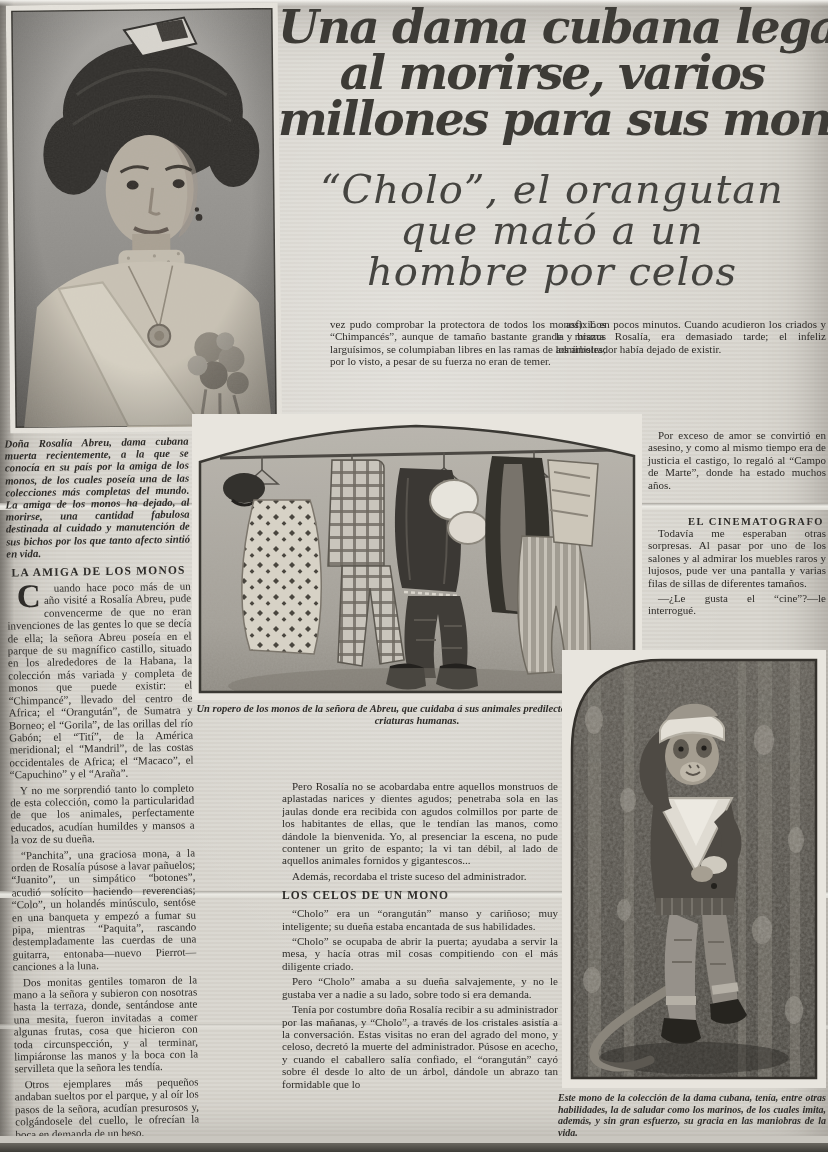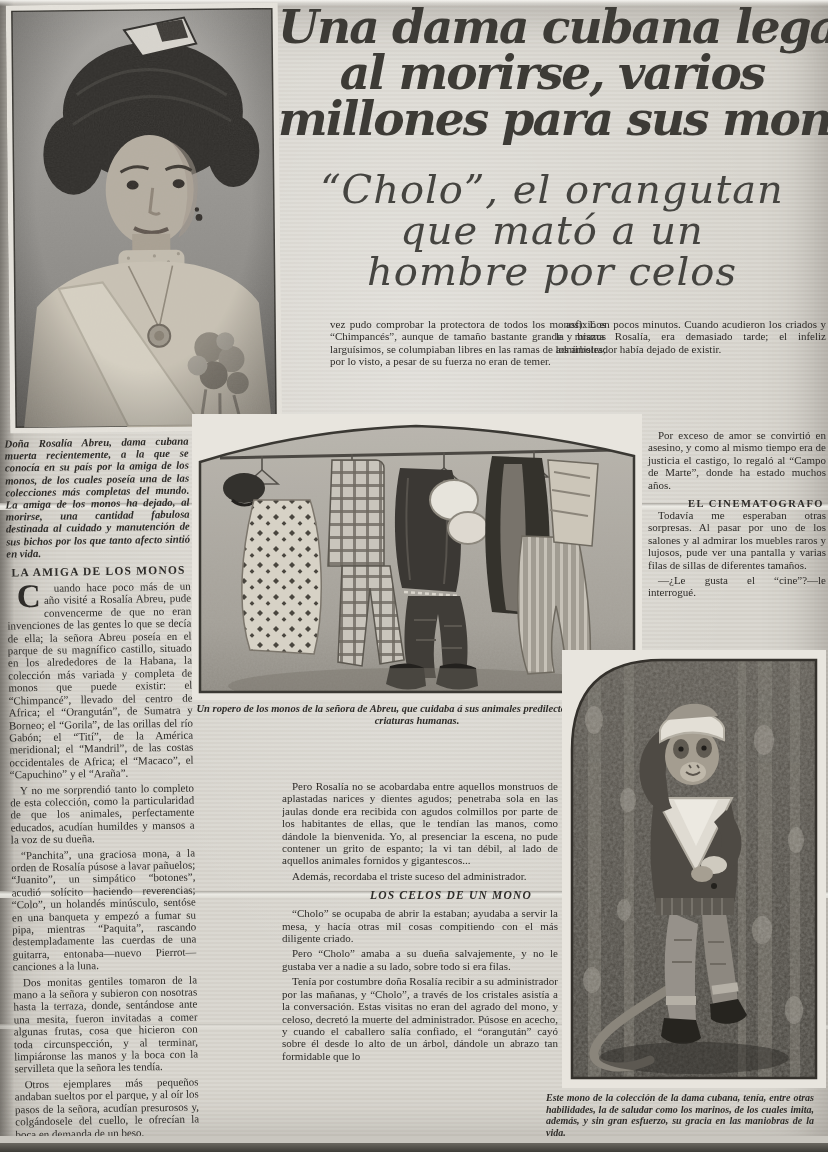--- a/index.html
+++ b/index.html
@@ -42,34 +42,34 @@
   .heading{font-weight:bold;font-size:11.5px;letter-spacing:1.2px;text-align:center;
     margin:5px 0 4px 0;white-space:nowrap;}
 
   .midtop{left:282px;top:318px;width:276px;margin-left:48px;}
   .midtop p{text-indent:0;}
 
   .rc-top{left:556px;top:318px;width:270px;}
   .rc-indent{left:648px;top:429px;width:178px;}
   .rc-indent p{text-indent:10px;}
   .byline{font-weight:bold;font-size:10.5px;letter-spacing:1.5px;text-align:right;
-    margin:7px 2px 0 0;}
+    margin:25px 2px 0 0;}
   .after{margin-top:15px;}
 
   .ropero-cap{left:194px;top:703px;width:446px;text-align:center;}
   .ropero-cap p{font-size:10.5px;line-height:12px;text-indent:0;}
 
   .left-col{left:10px;top:436px;width:184px;height:708px;overflow:hidden;transform:rotate(-.9deg);}
   .left-col .cap p{font-size:10.8px;line-height:12.2px;text-indent:0;margin-bottom:7px;}
   .dc::first-letter{float:left;font-size:33px;line-height:26px;padding:1px 3px 0 0;font-weight:bold;}
 
   .mid-col{left:282px;top:780px;width:276px;height:404px;overflow:hidden;}
-  .mid-col .heading{text-align:right;padding-right:26px;margin:7px 0 6px 0;font-style:italic;}
-
-  .monkey-cap{left:546px;top:1092px;width:268px;font-style:italic;}
+  .mid-col .heading{text-align:left;padding-right:26px;margin:7px 0 6px 0;}
+
+  .monkey-cap{left:558px;top:1092px;width:268px;font-style:italic;}
   .monkey-cap p{font-size:10px;line-height:11.6px;text-indent:0;}
 </style>
 </head>
 <body>
 
 <div class="page">
   <div class="edge-left"></div>
   <div class="edge-top"></div>
   <div class="seam s1"></div>
   <div class="seam s2"></div>
@@ -248,22 +248,23 @@
     <p>“Panchita”, una graciosa mona, a la orden de Rosalía púsose a lavar pañuelos; “Juanito”, un simpático “botones”, acudió solícito haciendo reverencias; “Colo”, un holandés minúsculo, sentóse en una banqueta y empezó a fumar su pipa, mientras “Paquita”, rascando destempladamente las cuerdas de una guitarra, entonaba—nuevo Pierrot—canciones a la luna.</p>
     <p>Dos monitas gentiles tomaron de la mano a la señora y subieron con nosotras hasta la terraza, donde, sentándose ante una mesita, fueron invitadas a comer algunas frutas, cosa que hicieron con toda circunspección, y al terminar, limpiáronse las manos y la boca con la servilleta que la señora les tendía.</p>
     <p>Otros ejemplares más pequeños andaban sueltos por el parque, y al oír los pasos de la señora, acudían presurosos y, colgándosele del cuello, le ofrecían la boca en demanda de un beso.</p>
     <p>En jaulas enormes estaban los “Orangutanes” y los “Gorilas”—animales que, por mansos que sean, siempre resultan peligrosos—(como ya una</p>
   </div>
 
   <div class="col mid-col">
     <p>Pero Rosalía no se acobardaba entre aquellos monstruos de aplastadas narices y dientes agudos; penetraba sola en las jaulas donde era recibida con agudos colmillos por parte de los habitantes de ellas, que le tendían las manos, como dándole la bienvenida. Yo, al presenciar la escena, no pude contener un grito de espanto; la vi tan débil, al lado de aquellos animales fornidos y gigantescos...</p>
     <p>Además, recordaba el triste suceso del administrador.</p>
     <div class="heading">LOS CELOS DE UN MONO</div>
-    <p>“Cholo” se ocupaba de abrir la estaban; ayudaba a servir la mesa, y hacía otras mil cosas compitiendo con el más diligente criado.</p>
-    <p>Pero “Cholo” amaba a su dueña salvajemente, y no le gustaba ver a nadie a su lado, sobre todo si era filas.</p>
+    <p>“Cholo” era un “orangután” manso y cariñoso; muy inteligente; su dueña estaba encantada de sus habilidades.</p>
+    <p>“Cholo” se ocupaba de abrir la puerta; ayudaba a servir la mesa, y hacía otras mil cosas compitiendo con el más diligente criado.</p>
+    <p>Pero “Cholo” amaba a su dueña salvajemente, y no le gustaba ver a nadie a su lado, sobre todo si era demanda.</p>
     <p>Tenía por costumbre doña Rosalía recibir a su administrador por las mañanas, y “Cholo”, a través de los cristales asistía a la conversación. Estas visitas no eran del agrado del mono, y celoso, decretó la muerte del administrador. Púsose en acecho, y cuando el caballero salía confiado, el “orangután” cayó sobre él desde lo alto de un árbol, dándole un abrazo tan formidable que lo</p>
   </div>
 
   <figure class="photo monkey">
     <svg width="264" height="438" viewBox="0 0 264 438" xmlns="http://www.w3.org/2000/svg">
       <defs>
         <filter id="mgrain">
             <feTurbulence type="fractalNoise" baseFrequency="0.35" numOctaves="3" result="n"></feTurbulence>
           <feColorMatrix in="n" type="matrix" values="0 0 0 0 0.6 0 0 0 0 0.59 0 0 0 0 0.55 0 0 0 0.35 0"></feColorMatrix>
           </filter>

